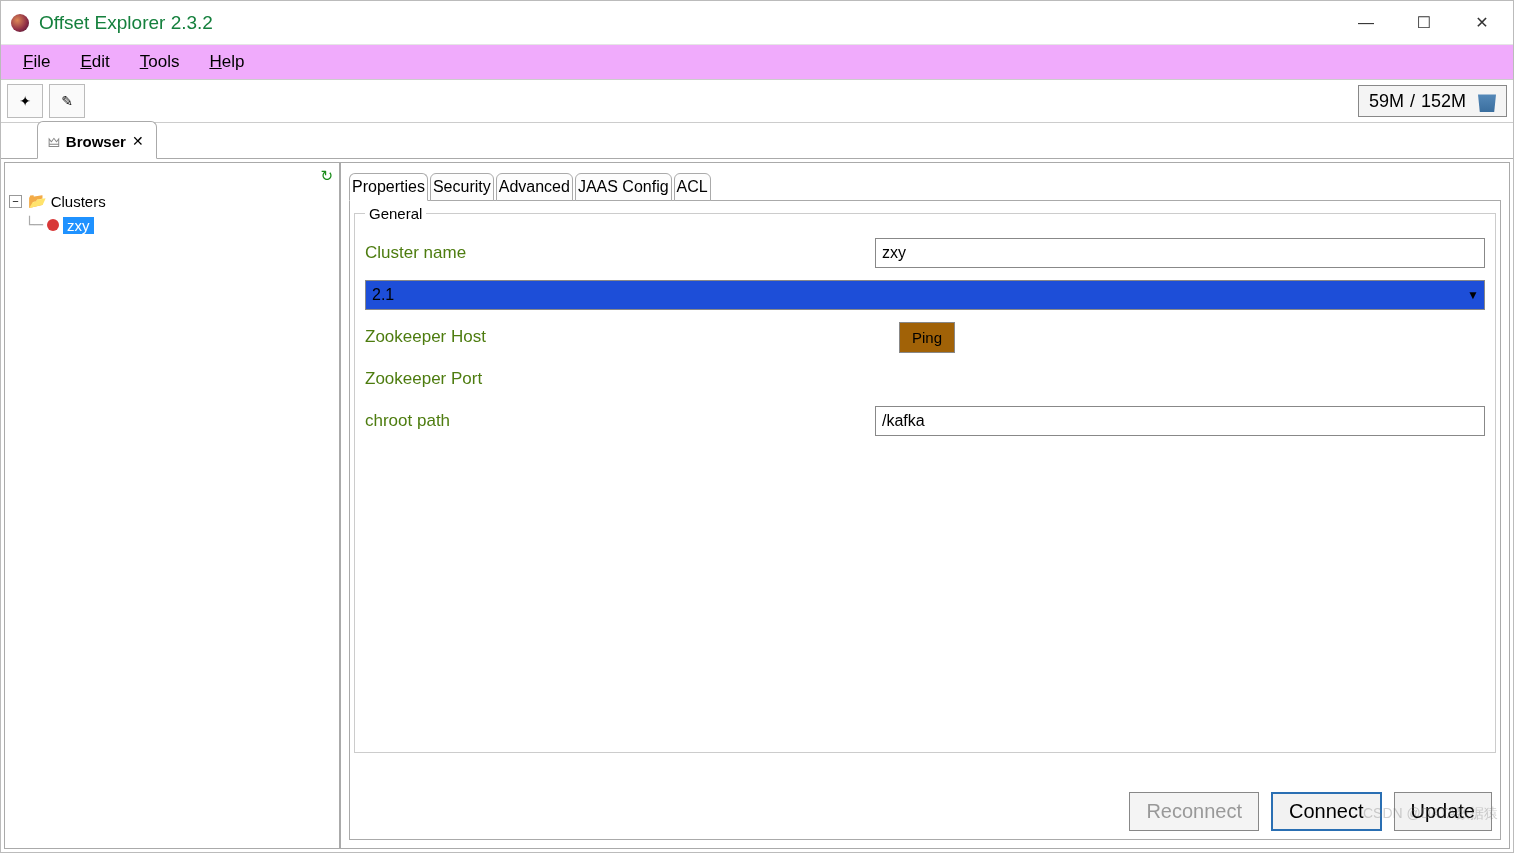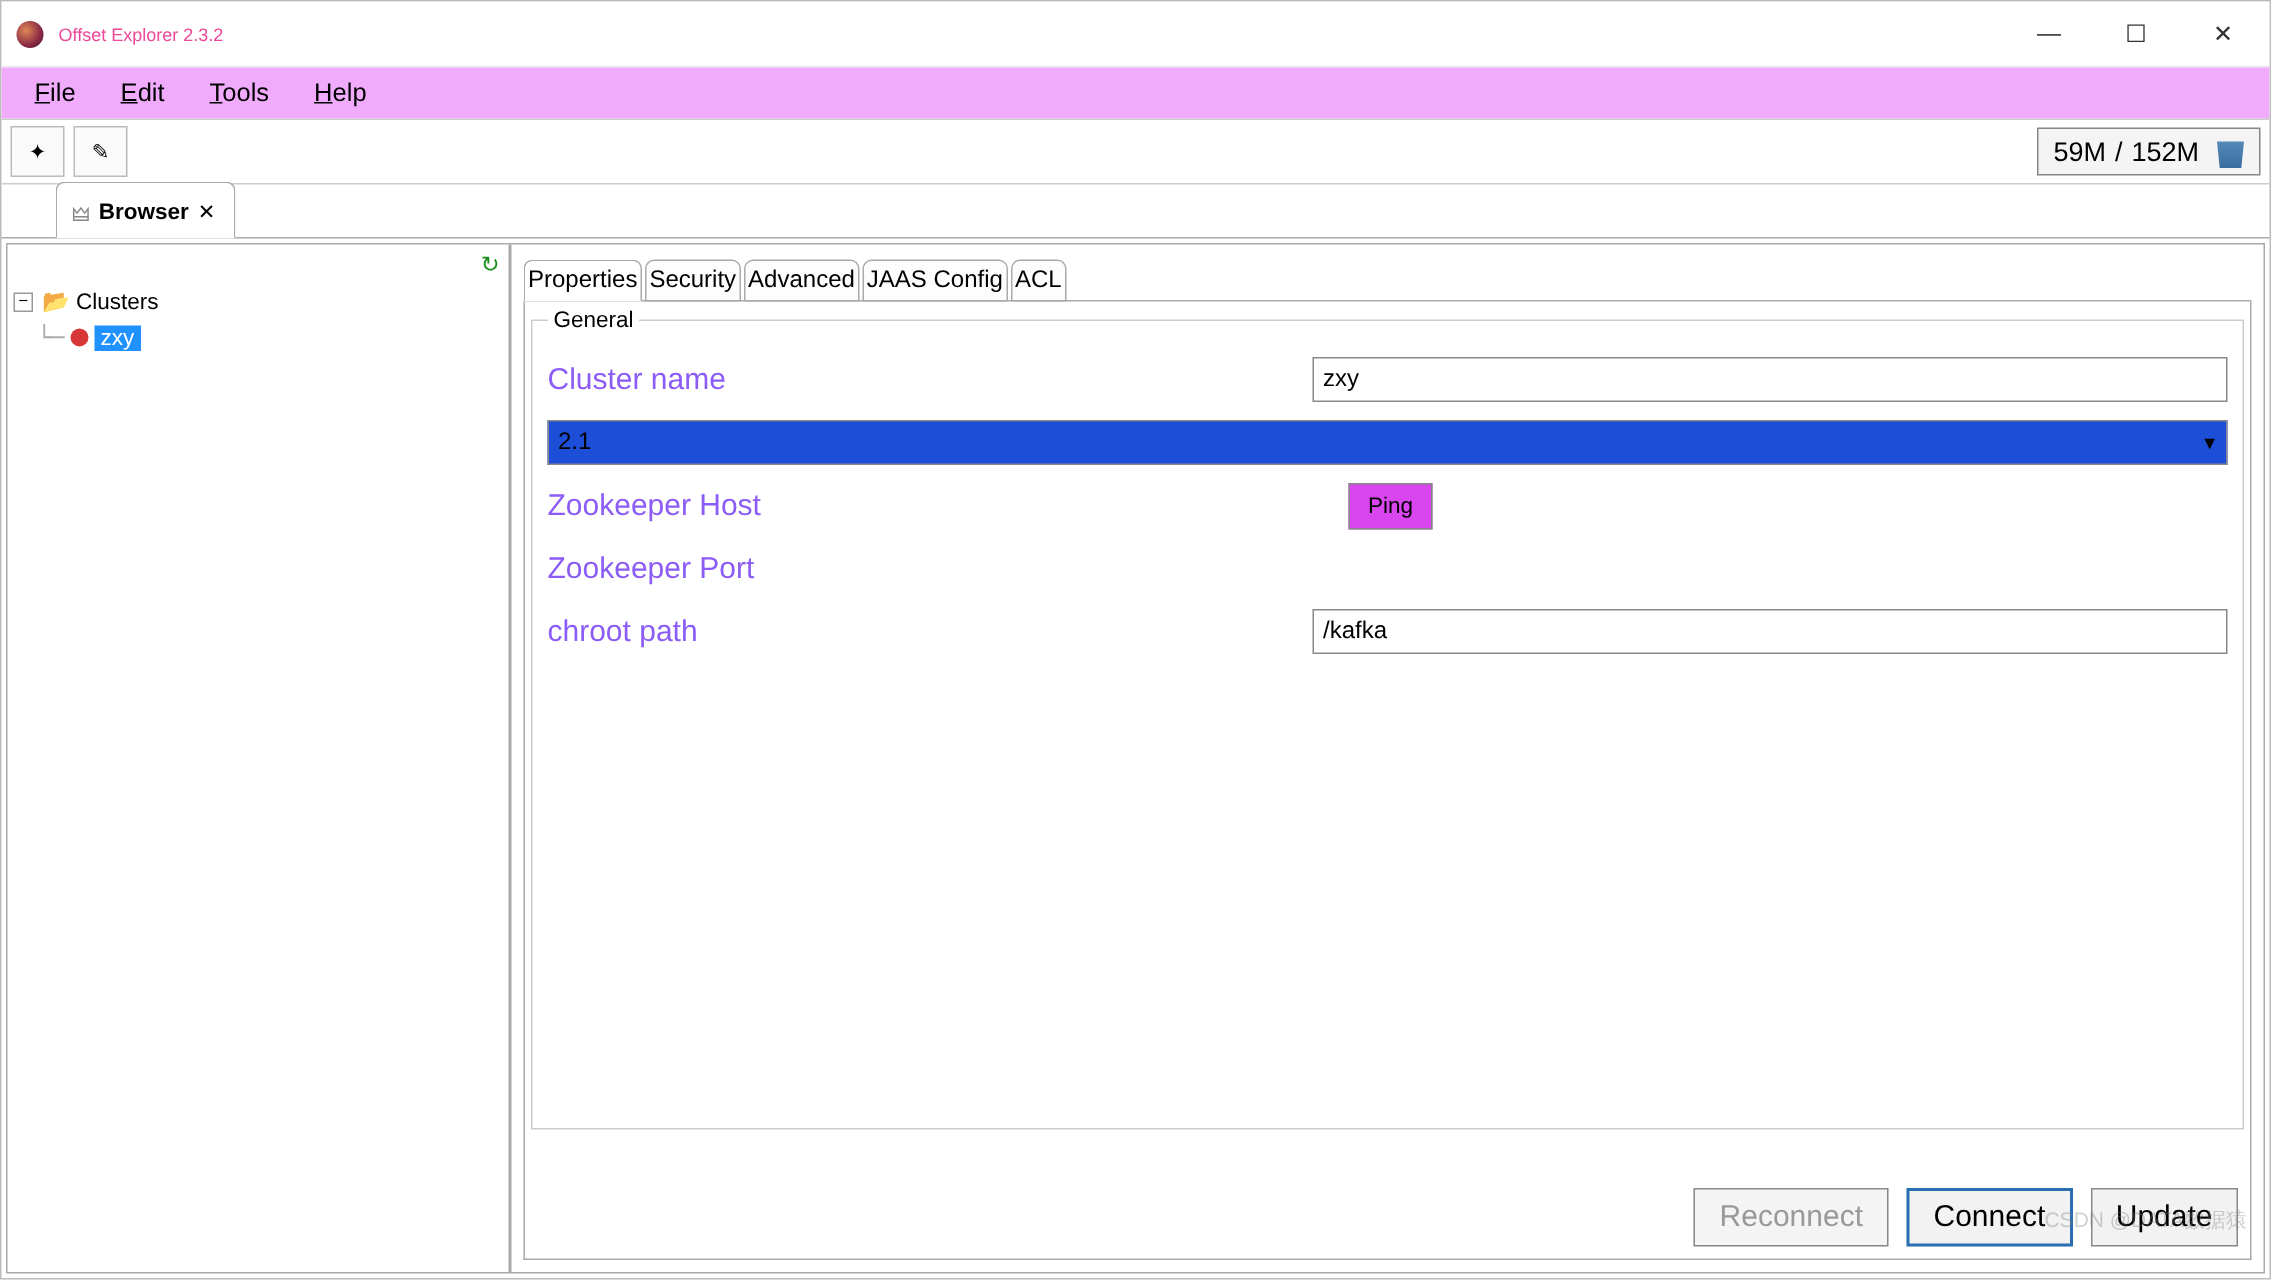--- a/index.html
+++ b/index.html
@@ -22,21 +22,21 @@
       padding: 0 2px 0 10px;
       background: #fff;
       border-bottom: 1px solid #e5e5e5;
     }
     .app-icon {
       width: 18px; height: 18px;
       border-radius: 50%;
       background: radial-gradient(circle at 35% 35%, #d85, #8b2a45 60%, #3a1530);
       margin-right: 10px;
     }
-    .title-text { font-size: 12px; color: #ec4899; flex: 1; }
+    .title-text { font-size: 19px; color: #15803d; flex: 1; }
     .win-controls { display: flex; }
     .win-btn {
       width: 58px; height: 40px;
       display: flex; align-items: center; justify-content: center;
       font-size: 16px; color: #333;
     }
     
     .menubar {
       height: 34px;
       display: flex;
@@ -182,41 +182,41 @@
     }
     fieldset.general legend {
       font-size: 15px;
       padding: 0 4px;
     }
     .form-row {
       display: flex;
       align-items: center;
       height: 42px;
     }
-    .form-label { width: 510px; font-size: 20px; color: #8b5cf6; }
+    .form-label { width: 510px; font-size: 17px; color: #4d7c0f; }
     .form-input {
       flex: 1;
       border: 1px solid #888;
       padding: 5px 6px;
       font-size: 16px;
       font-family: inherit;
     }
     .form-input.combo {
       background: #1d4ed8;
       appearance: none;
     }
     .combo-wrap { position: relative; flex: 1; display:flex; }
     .combo-arrow {
       position: absolute; right: 6px; top: 50%; transform: translateY(-50%);
       pointer-events: none;
       font-size: 12px;
     }
     .ping-btn {
       border: 1px solid #888;
-      background: #d946ef;
+      background: #a16207;
       padding: 6px 12px;
       margin-left: 24px;
       font-size: 15px;
       font-family: inherit;
     }
     .zk-host-overlay {
       position: absolute;
       color: #e60000;
       font-size: 15px;
       left: 30px;

